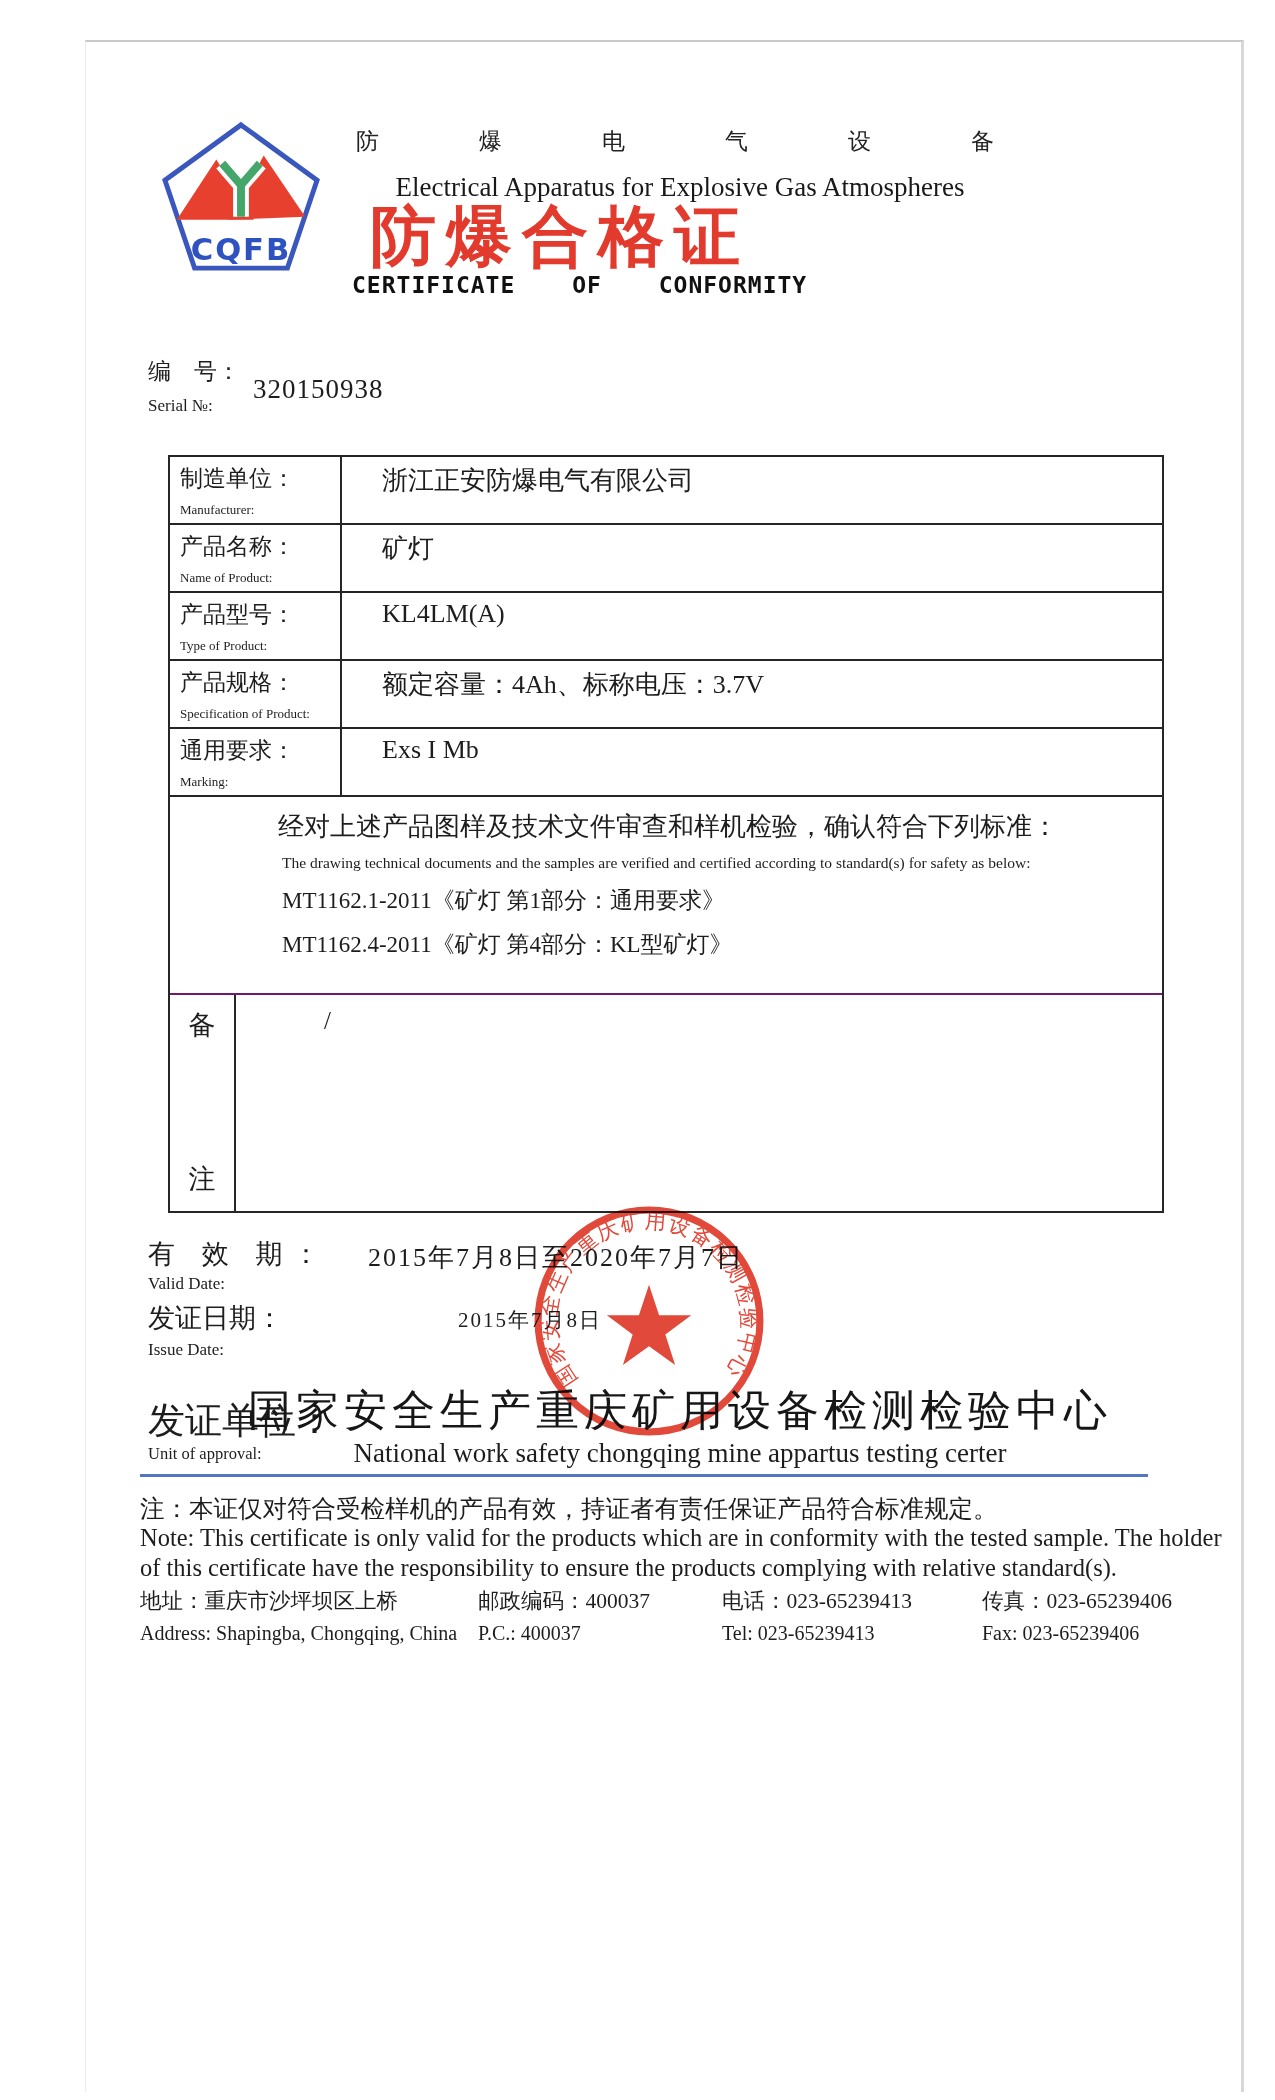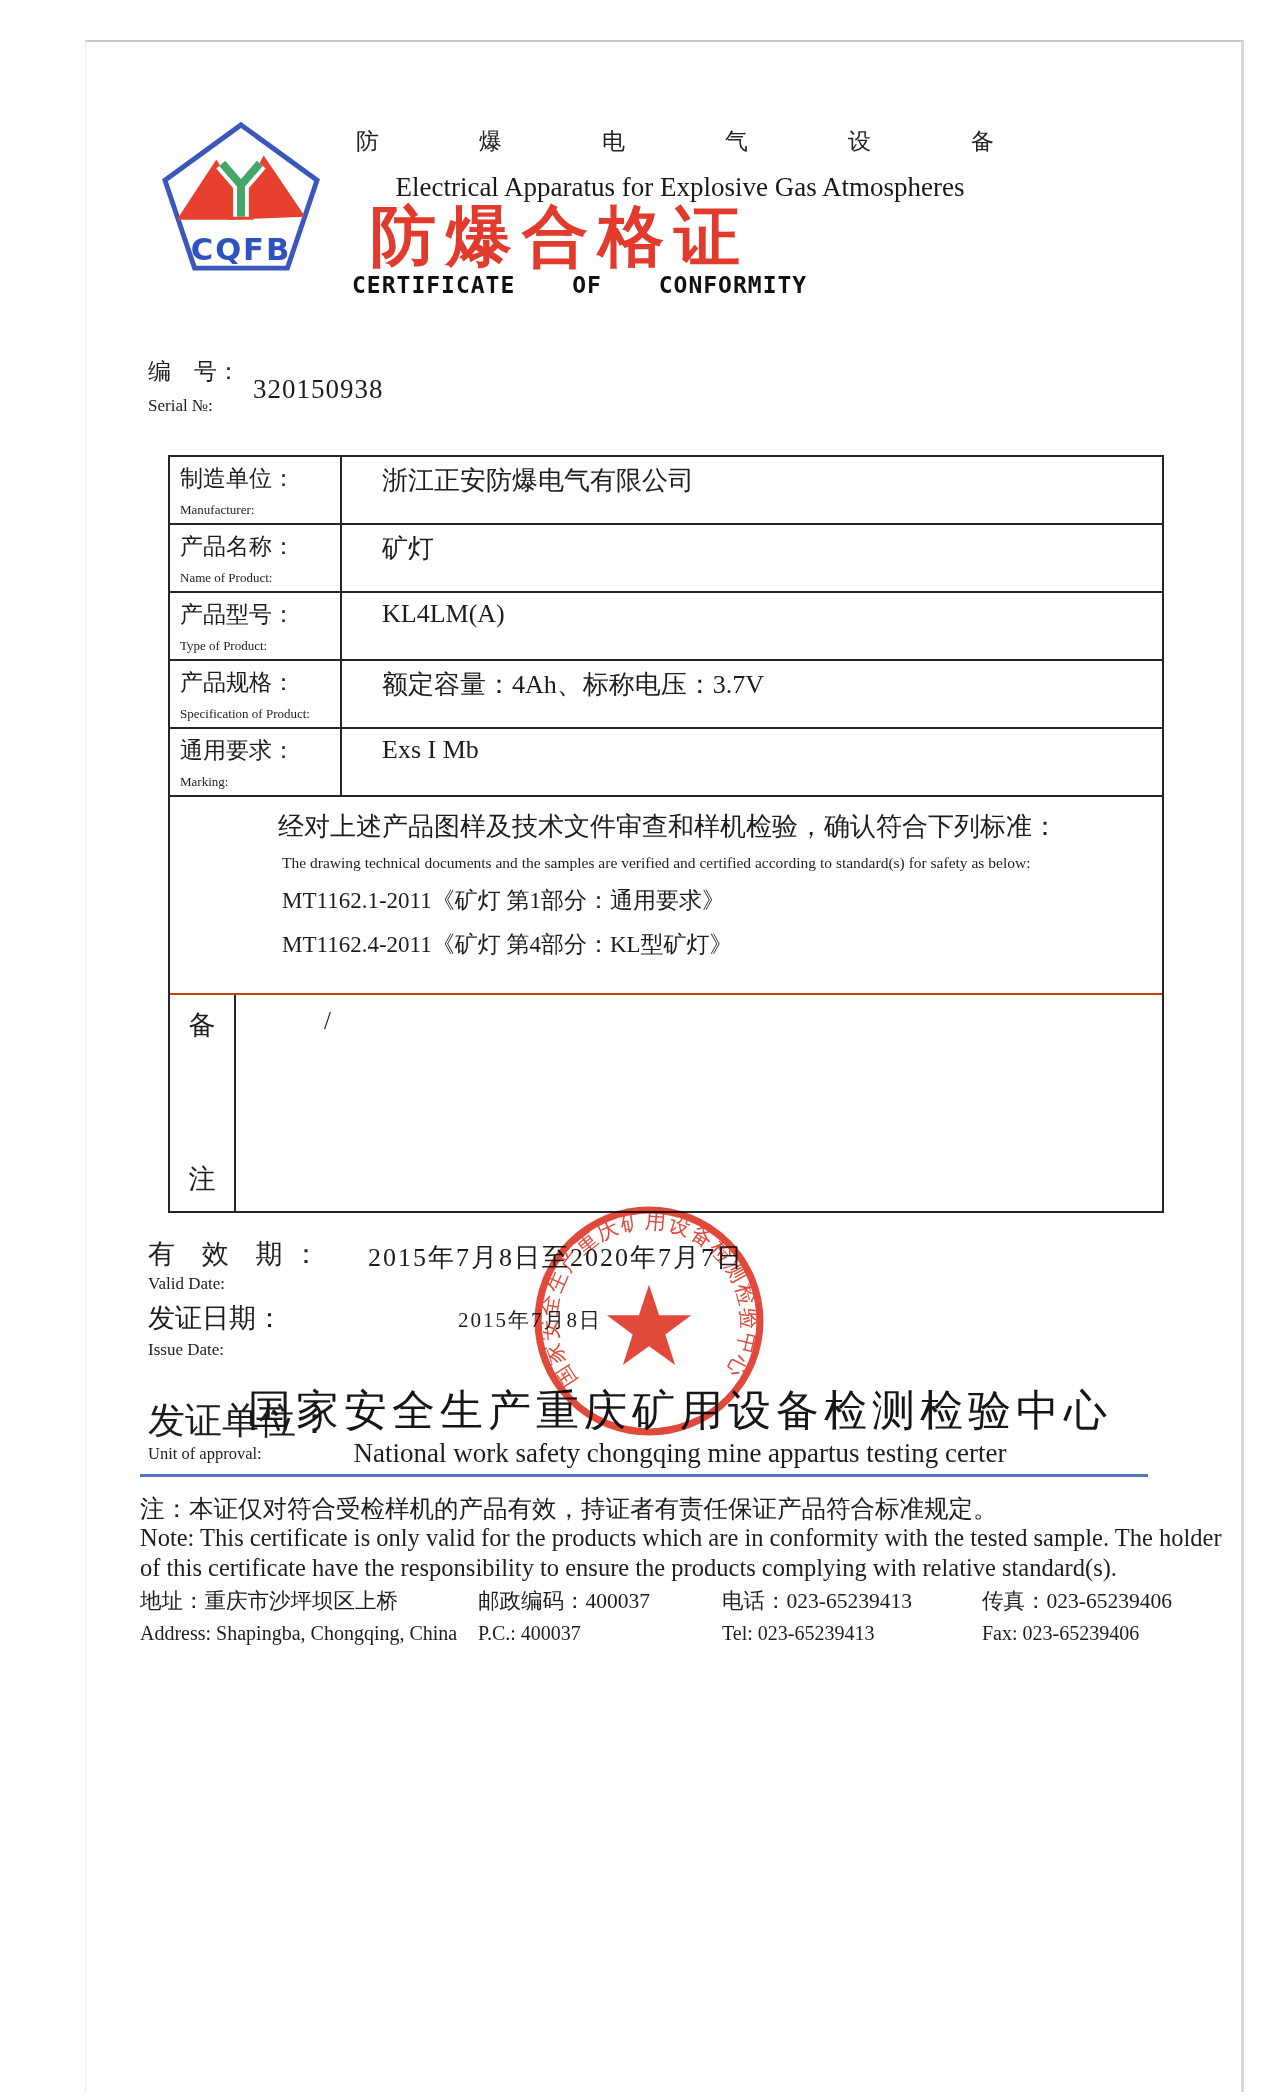--- a/index.html
+++ b/index.html
@@ -24,21 +24,21 @@
   .serial-val{left:253px;top:374px;font-size:27px;letter-spacing:1px;}
   
   .info-table{left:140px;top:455px;width:996px;height:758px;border:2px solid #262626;
               display:flex;flex-direction:column;box-sizing:border-box;margin-left:28px;}
   .trow{height:66px;border-bottom:2px solid #262626;display:flex;flex:none;}
   .tlabel{width:172px;border-right:2px solid #262626;display:flex;flex-direction:column;
           justify-content:space-between;padding:6px 2px 5px 10px;box-sizing:border-box;}
   .label-cn{font-size:23px;}
   .label-en{font-size:13px;white-space:nowrap;}
   .tvalue{flex:1;padding:6px 0 0 40px;font-size:26px;box-sizing:border-box;}
-  .standards{height:198px;border-bottom:2px solid #c2410c;padding:12px 20px 0 108px;box-sizing:border-box;flex:none;}
+  .standards{height:198px;border-bottom:2px solid #701a75;padding:12px 20px 0 108px;box-sizing:border-box;flex:none;}
   .std-cn{font-size:26px;}
   .std-en{font-size:15.5px;margin:10px 0 0 4px;}
   .std-item{font-size:23px;margin:13px 0 0 4px;}
   .remark{flex:1;display:flex;}
   .remark-col{width:66px;border-right:2px solid #262626;display:flex;flex-direction:column;
               justify-content:space-between;align-items:center;padding:12px 0 14px;box-sizing:border-box;font-size:27px;}
   .remark-val{padding:12px 0 0 88px;font-size:25px;}
   
   .vlabel-cn{left:148px;top:1236px;font-size:27px;letter-spacing:10px;}
   .vlabel-en{left:148px;top:1274px;font-size:17px;}

